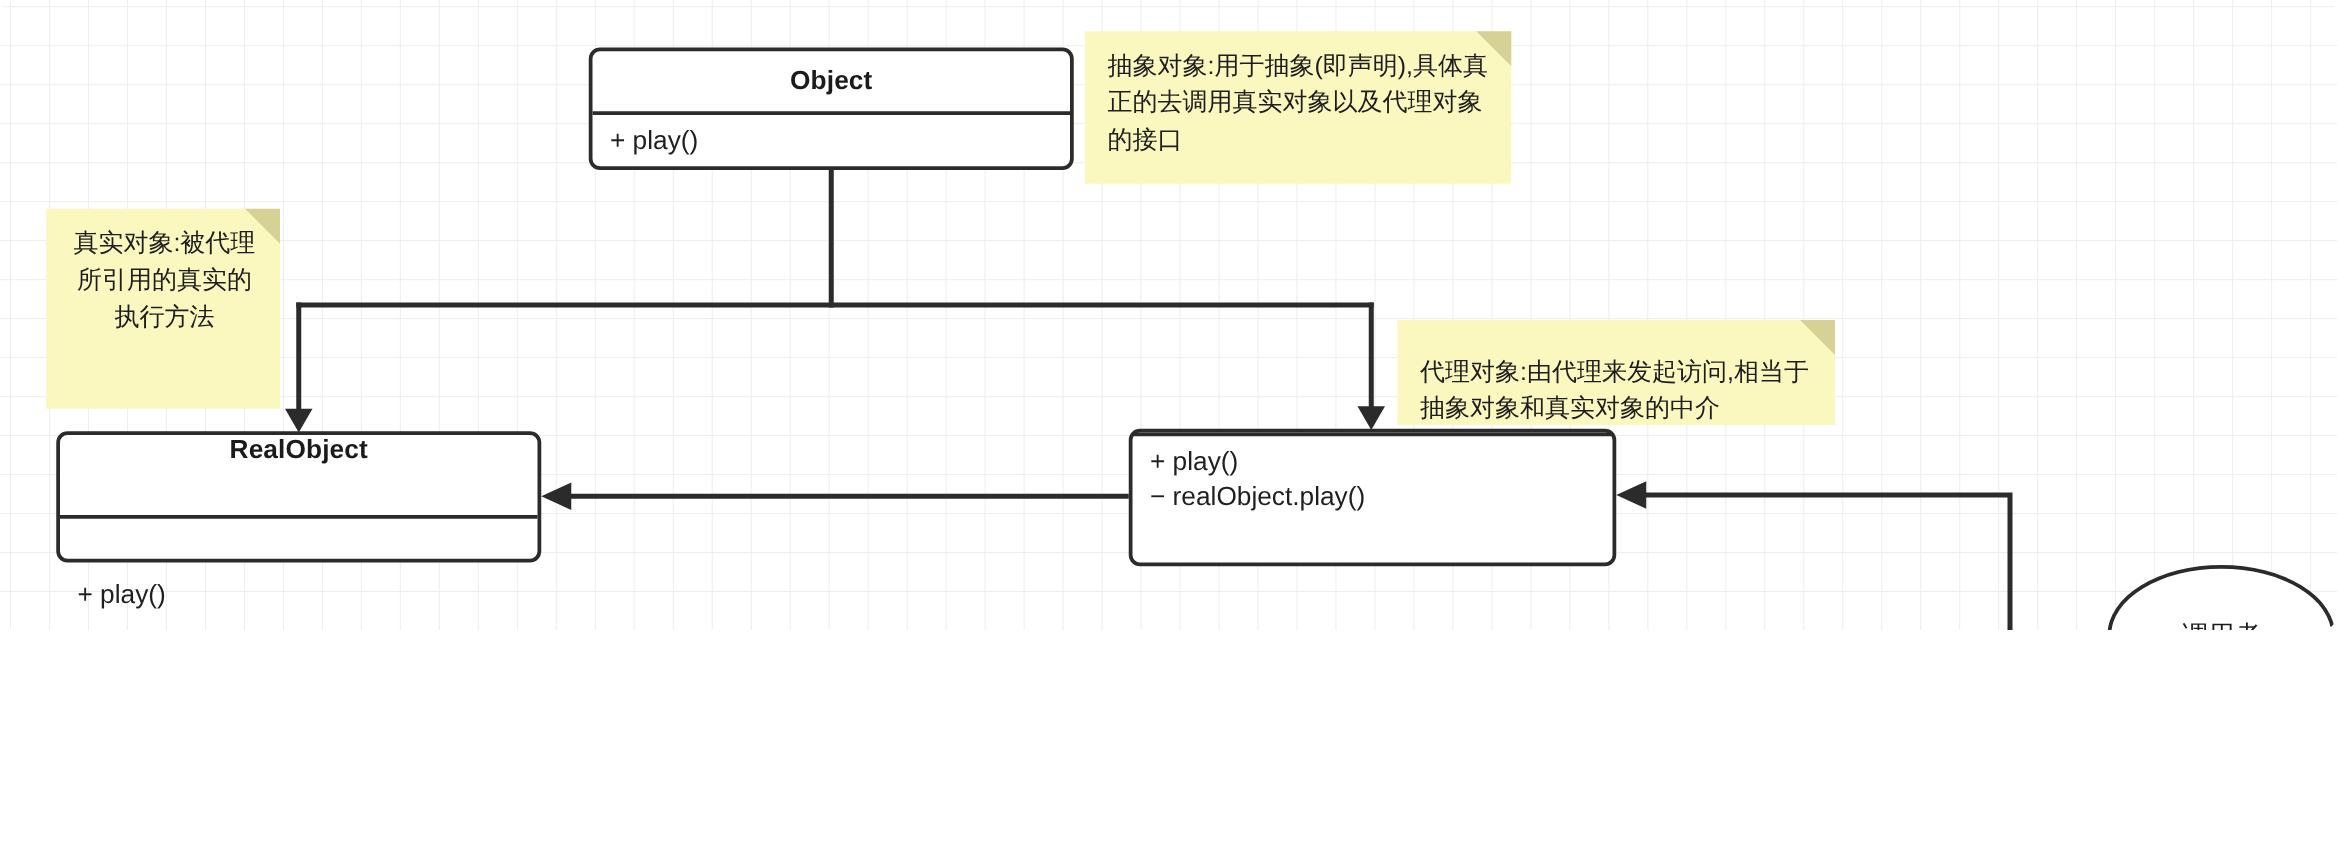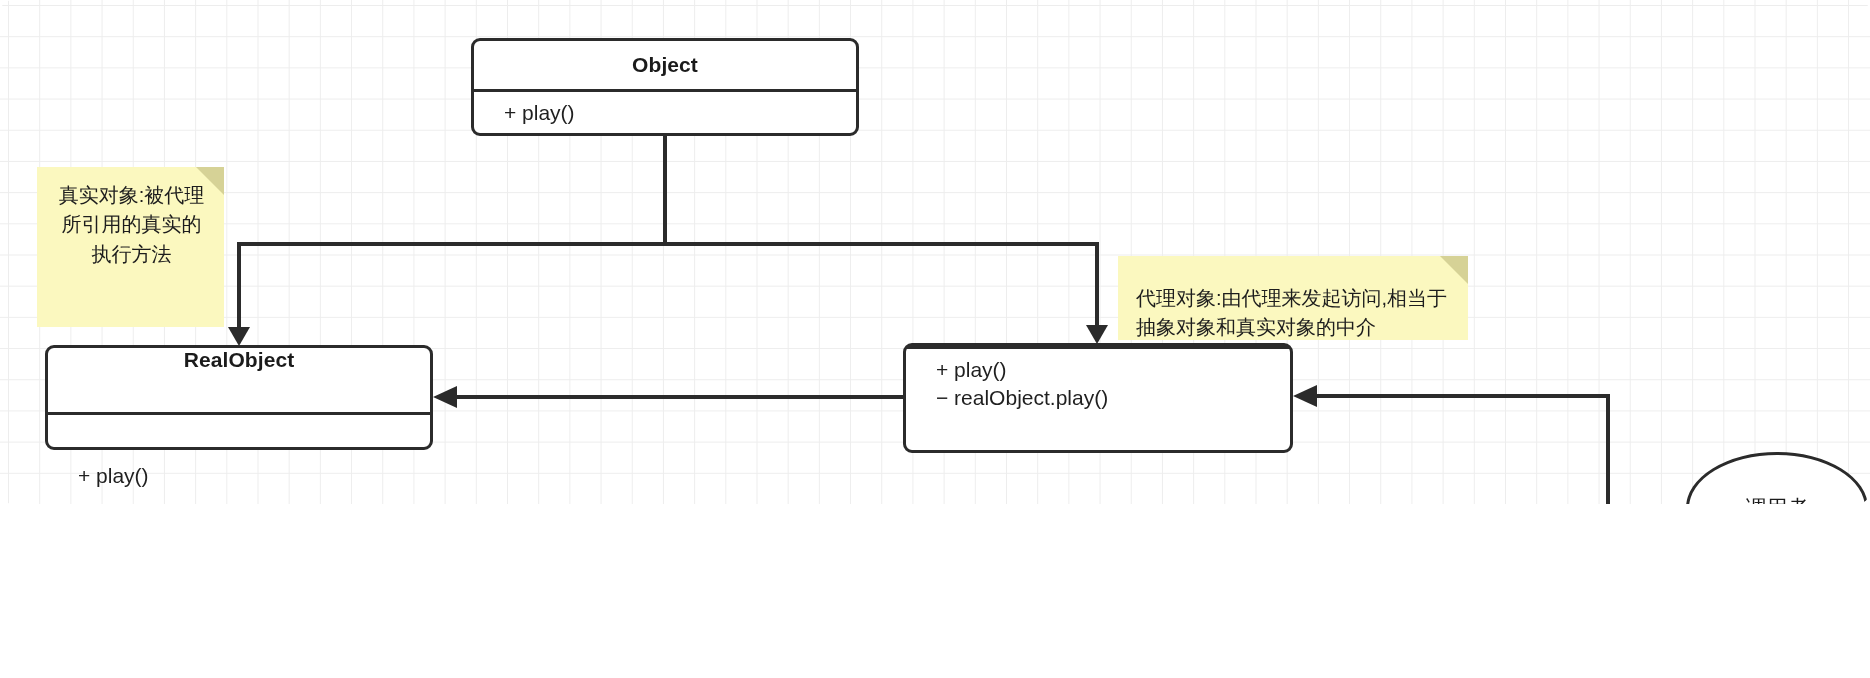--- a/index.html
+++ b/index.html
@@ -53,21 +53,21 @@
     align-items: center;
     justify-content: center;
   }
   .uml-sep {
     height: 3px;
     background: #2b2b2b;
     flex: none;
   }
   .uml-members {
     flex: 1;
-    padding: 7px 14px 0 30px;
+    padding: 7px 14px 0 14px;
   }
   .uml-member {
     font-size: 21px;
     color: #1f1f1f;
     line-height: 1.35;
     white-space: nowrap;
   }
 
   #class-object      { left: 471px; top: 38px;  width: 388px; height: 98px; }
   #class-object .uml-name    { height: 48px; }
@@ -173,20 +173,24 @@
     <div class="uml-members">
       <div class="uml-member">+ play()</div>
       <div class="uml-member">− realObject.play()</div>
     </div>
   </div>
 
   <div id="actor-caller">
     <span class="actor-label">调用者</span>
   </div>
 
+  <div class="sticky" id="note-abstract">
+    <span class="fold"></span>
+    <span class="sticky-text">抽象对象:用于抽象(即声明),具体真正的去调用真实对象以及代理对象的接口</span>
+  </div>
 
   <div class="sticky" id="note-real">
     <span class="fold"></span>
     <span class="sticky-text">真实对象:被代理所引用的真实的执行方法</span>
   </div>
 
   <div class="sticky" id="note-proxy">
     <span class="fold"></span>
     <span class="sticky-text">代理对象:由代理来发起访问,相当于抽象对象和真实对象的中介</span>
   </div>

